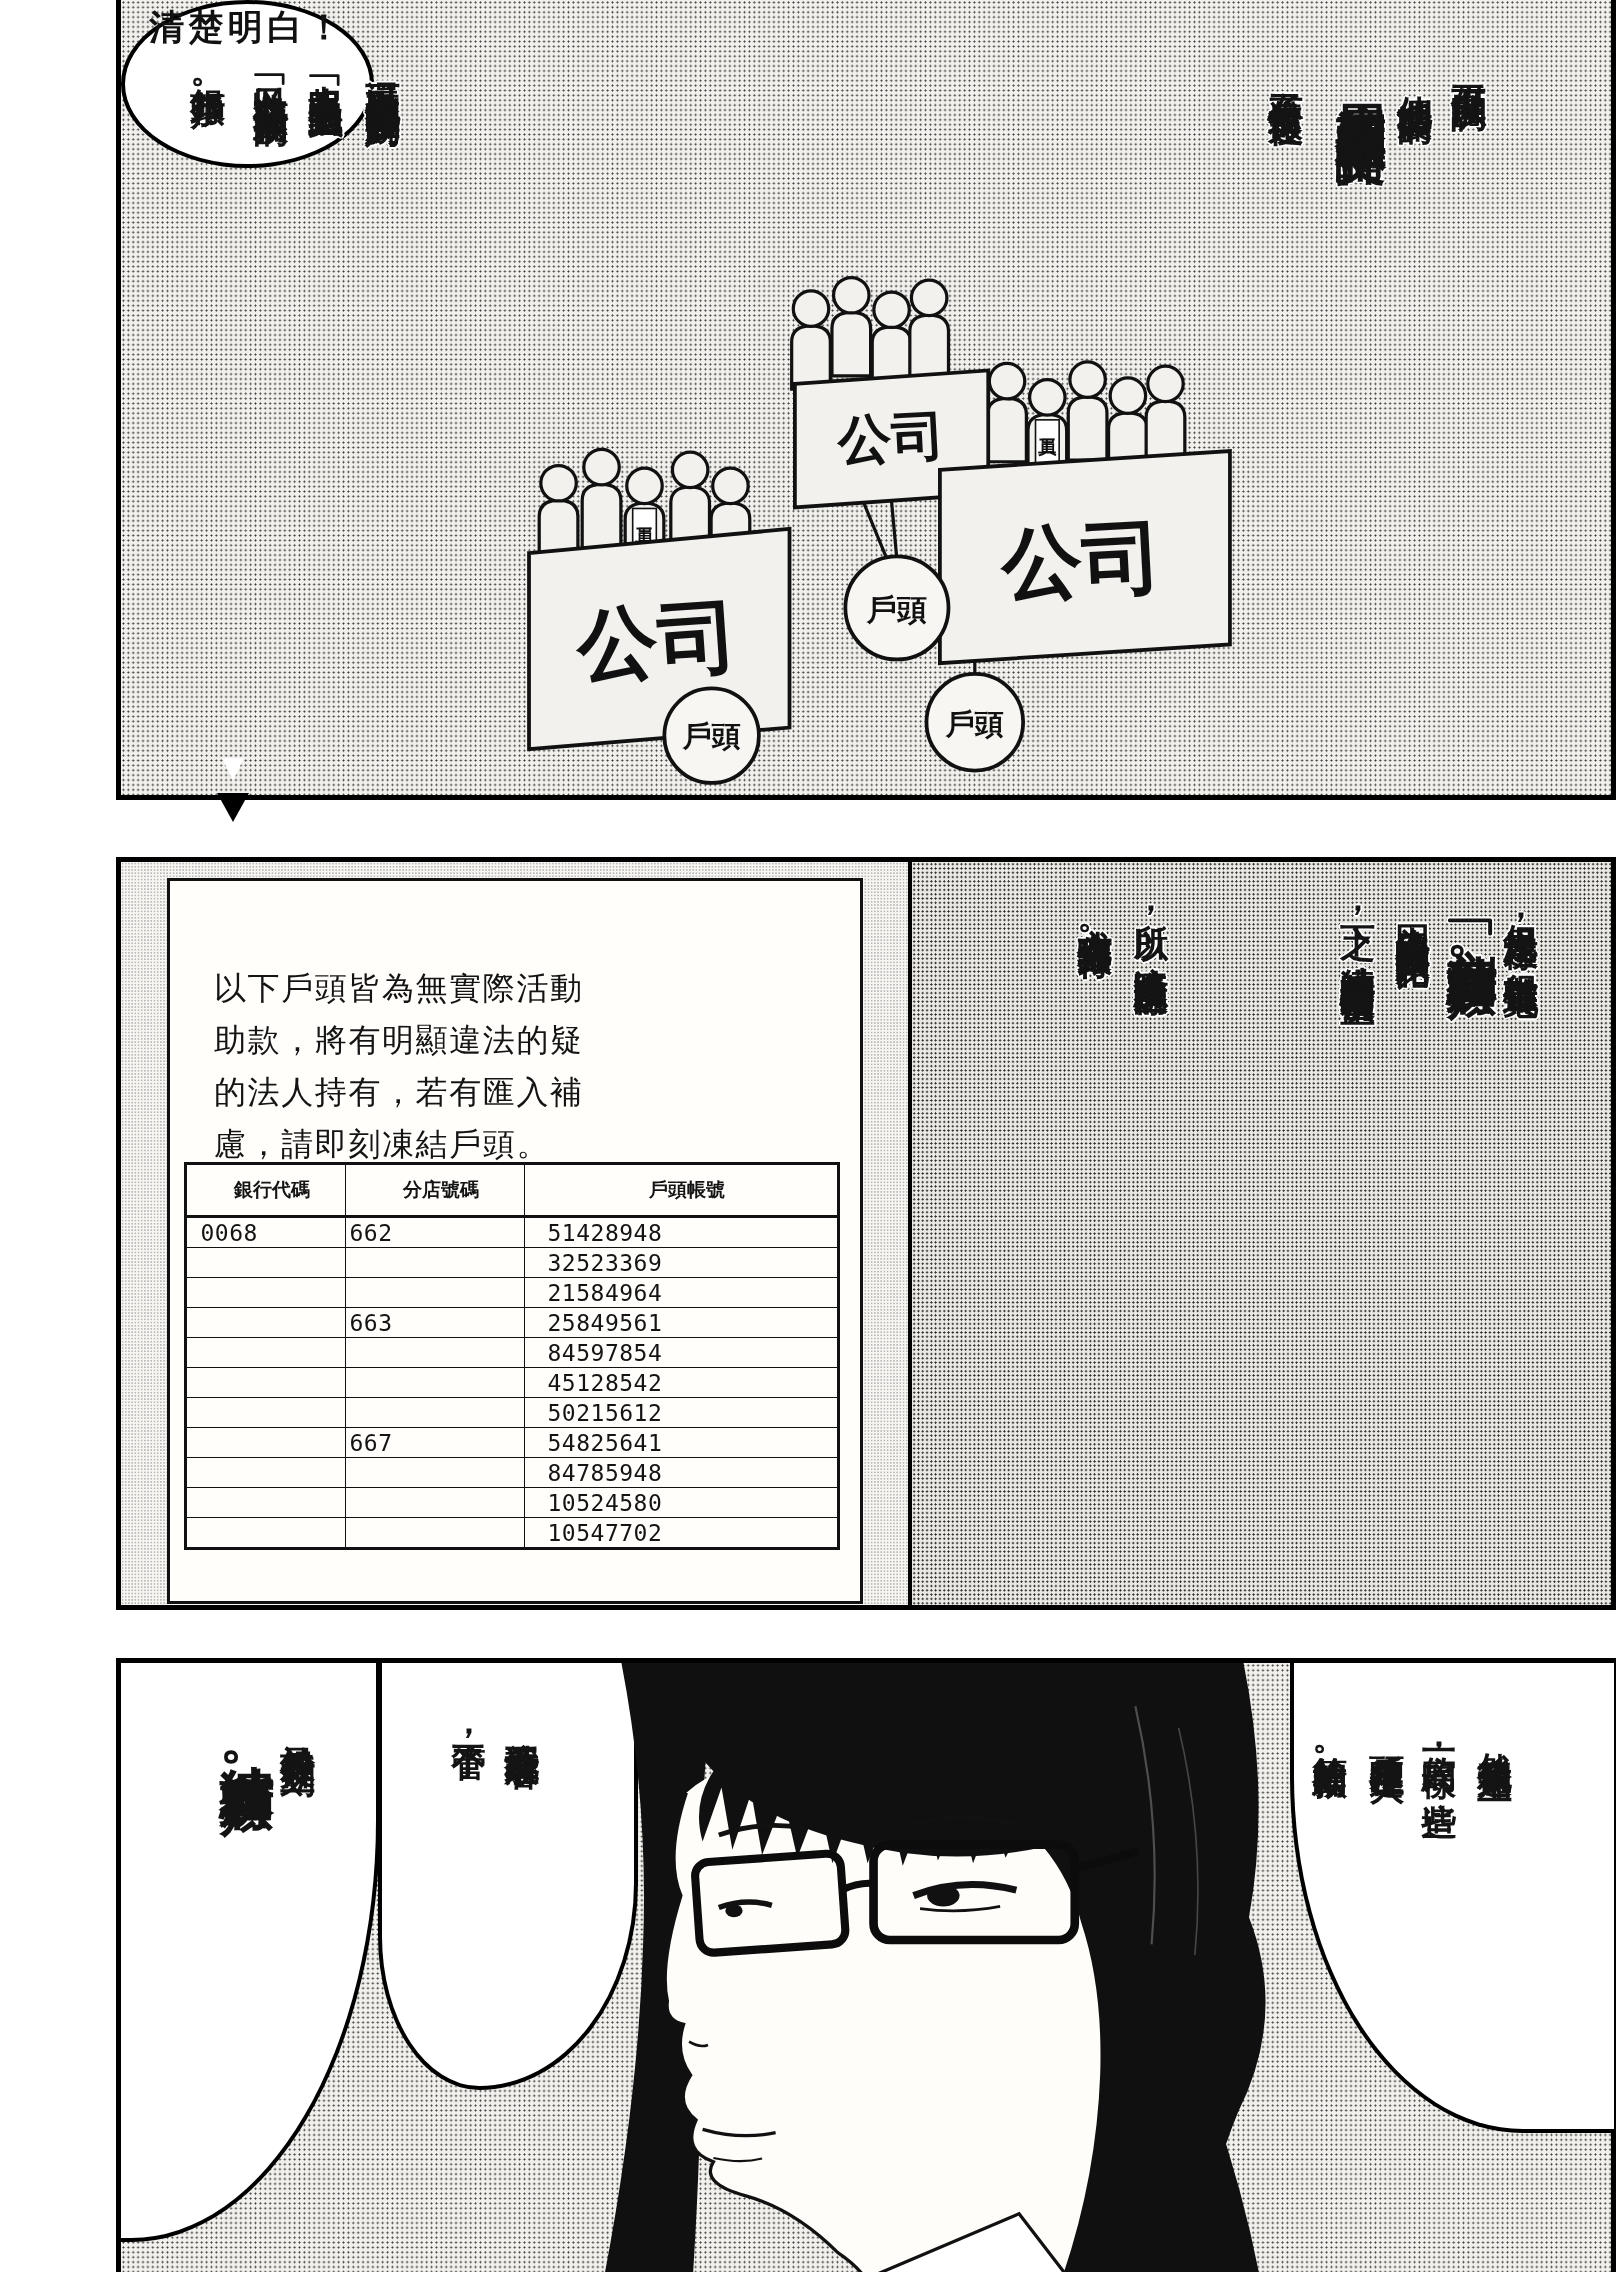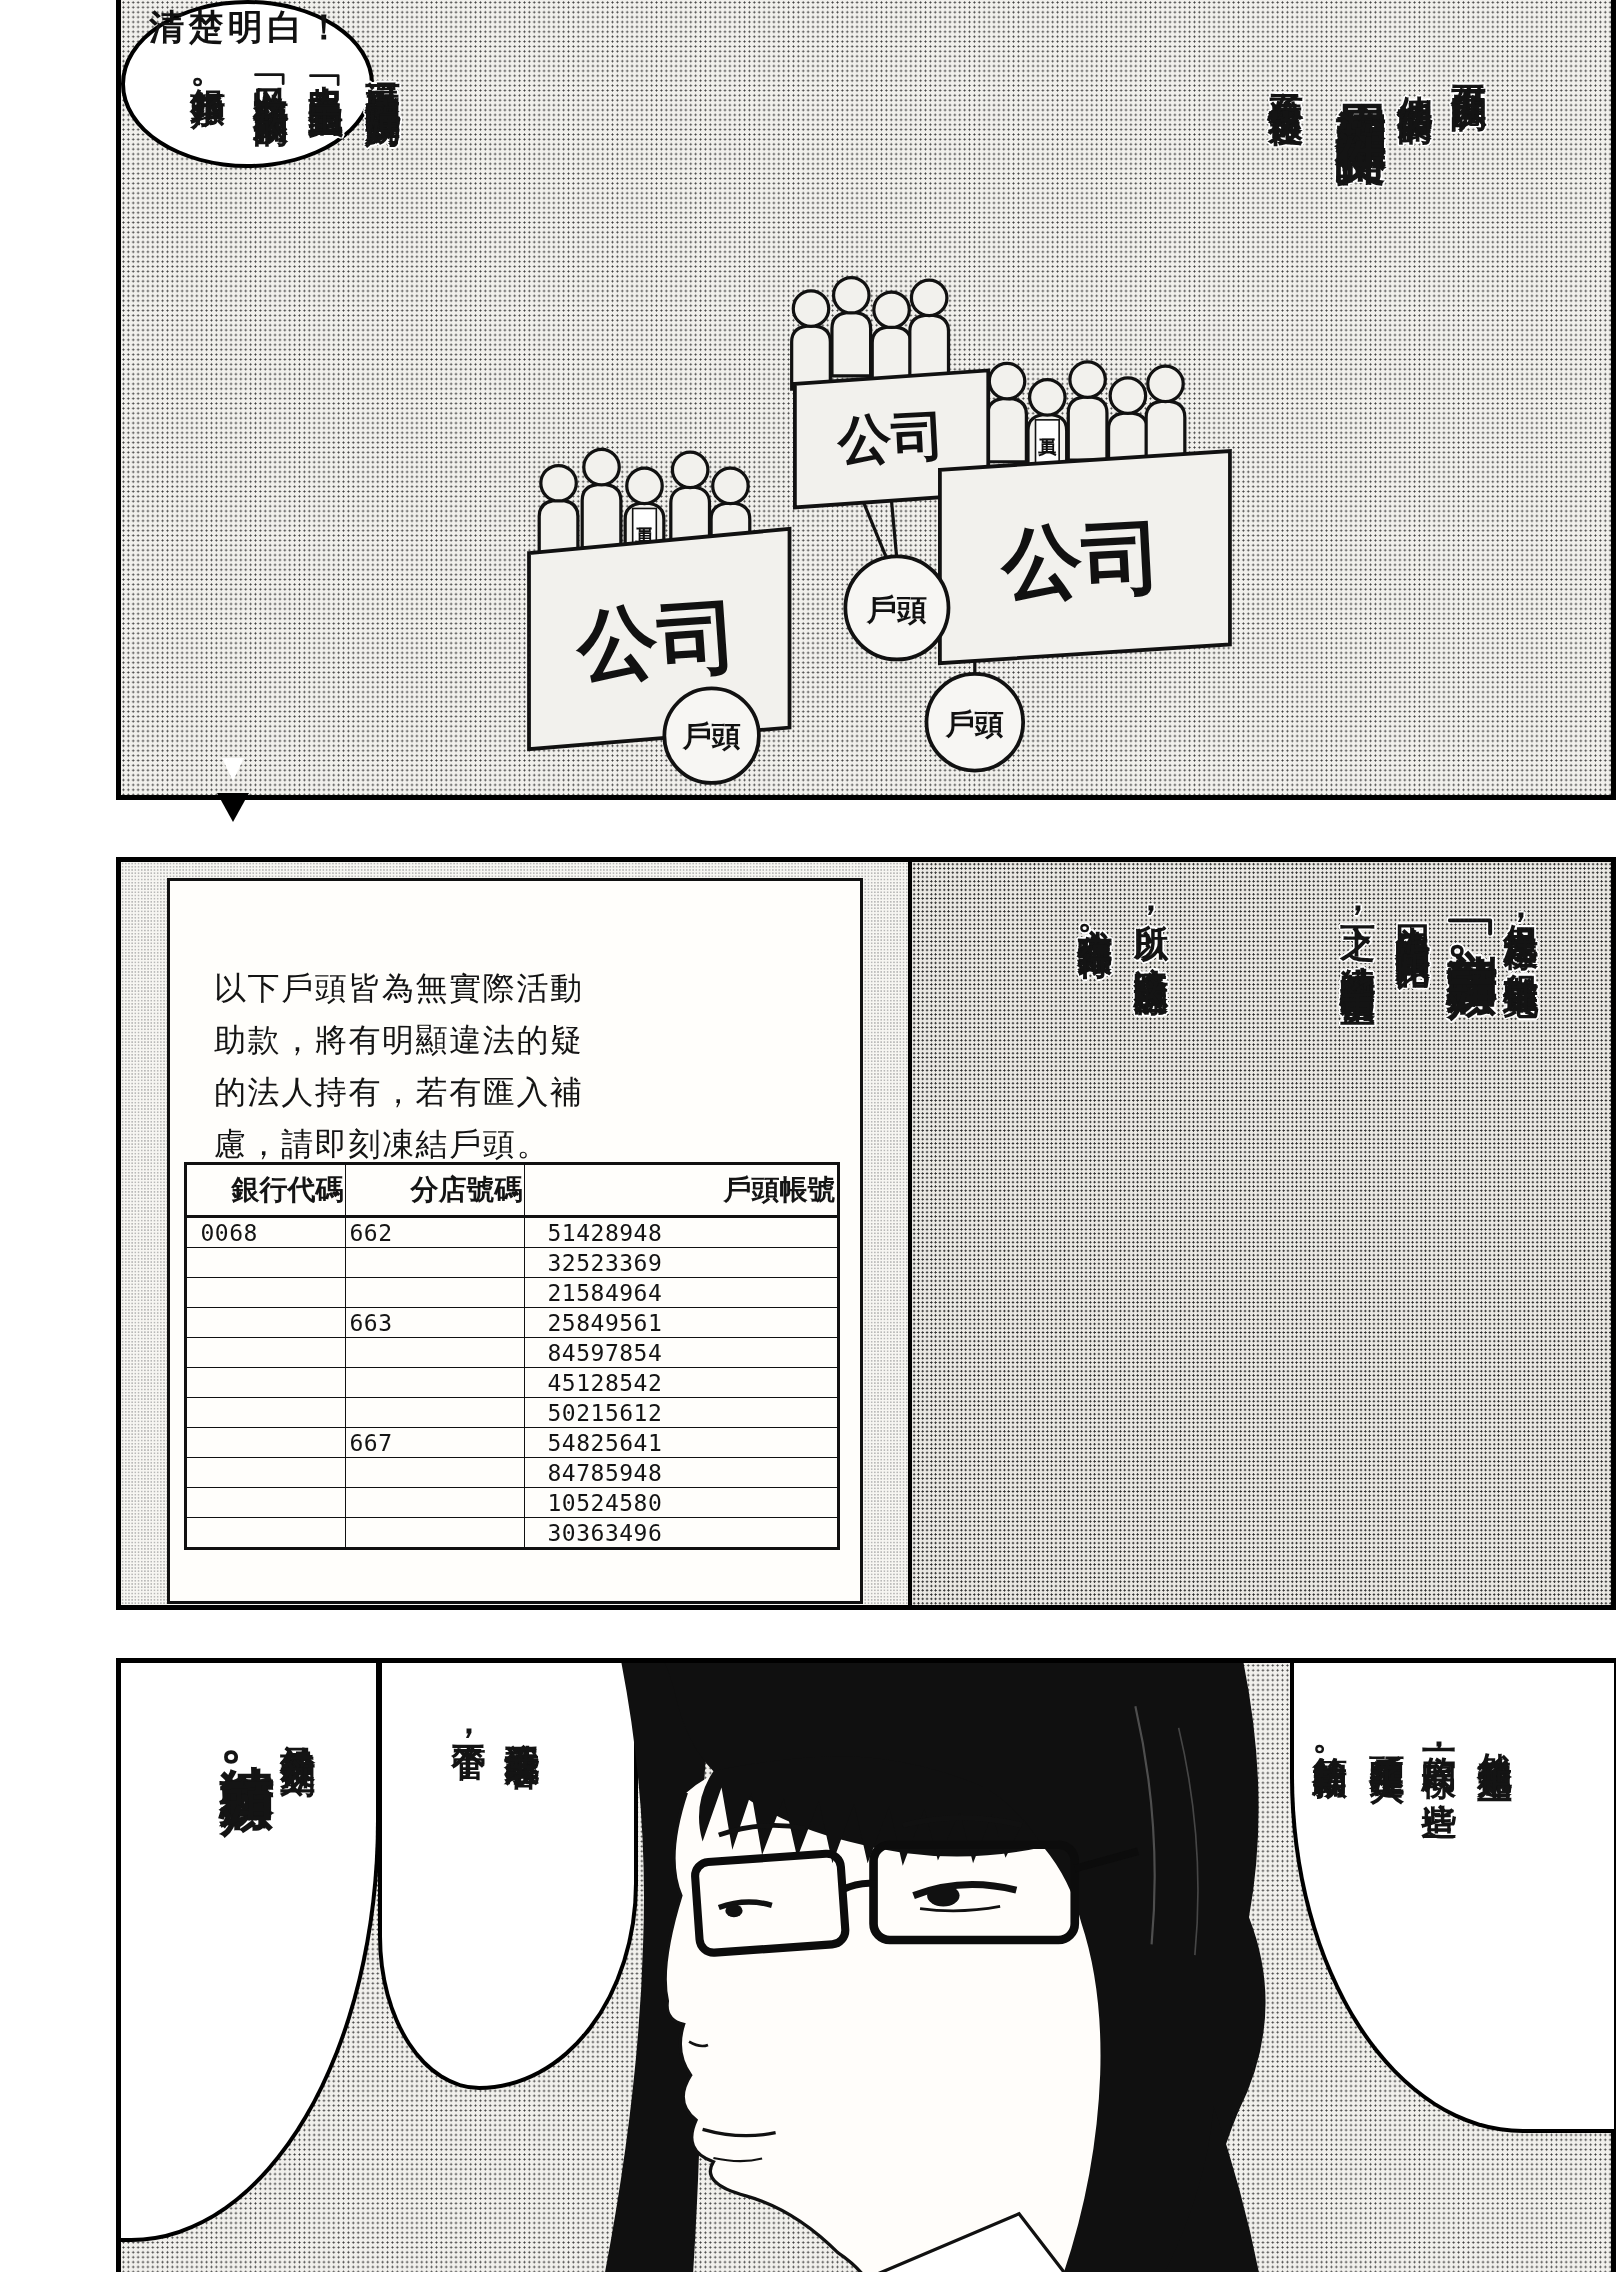--- a/index.html
+++ b/index.html
@@ -23,22 +23,22 @@
   .tail{position:absolute;left:96px;bottom:-27px;}
   .tail-o{width:0;height:0;border-left:16px solid transparent;border-right:16px solid transparent;border-top:29px solid #000;}
   .tail-i{position:absolute;left:4.9px;top:-35px;width:0;height:0;border-left:11.4px solid transparent;border-right:11.4px solid transparent;border-top:23px solid #fff;}
   #document-box{position:absolute;left:46px;top:16px;width:690px;height:720px;background:#fffefb;
         border:3.2px solid #111;}
   .doc-line{display:block;font-family:"DejaVu Serif","Liberation Serif",serif;font-size:32px;
         font-weight:500;letter-spacing:1.6px;line-height:52px;color:#141414;}
   #doc-paragraph{position:absolute;left:44px;top:81px;}
   #account-table{position:absolute;left:13.5px;top:281px;border-collapse:collapse;table-layout:fixed;
         border:3.2px solid #111;}
-  #account-table th{font-family:"DejaVu Serif","Liberation Serif",serif;font-size:28px;font-weight:600;
-        text-align:right;padding-left:14px;height:48px;border:1.6px solid #111;border-bottom:3.2px solid #111;color:#141414;}
+  #account-table th{font-family:"DejaVu Serif","Liberation Serif",serif;font-size:19px;font-weight:600;
+        text-align:center;padding-left:14px;height:48px;border:1.6px solid #111;border-bottom:3.2px solid #111;color:#141414;}
   #account-table td{font-family:"DejaVu Sans Mono","Liberation Mono",monospace;font-size:23px;letter-spacing:0.5px;
         height:29px;border:1.6px solid #111;padding:0;color:#141414;}
   #account-table td:nth-child(1){padding-left:14px;}
   #account-table td:nth-child(2){padding-left:4px;}
   #account-table td:nth-child(3){padding-left:23px;}
   .p2-right{position:absolute;left:787px;top:0;right:0;bottom:0;border-left:4.3px solid #000;}
   #bubble-left{left:0;top:0;width:255px;height:575px;border-right:4.9px solid #000;border-bottom:4.9px solid #000;
         border-bottom-right-radius:249px 422px;}
   #bubble-middle{left:257px;top:0;width:252px;height:423px;border:4.9px solid #000;border-top:none;
         border-bottom-left-radius:114px 173px;border-bottom-right-radius:179px 233px;}
@@ -199,21 +199,21 @@
               <td>84785948</td>
             </tr>
           <tr>
               <td></td>
               <td></td>
               <td>10524580</td>
             </tr>
           <tr>
               <td></td>
               <td></td>
-              <td>30363496</td>
+              <td>10547702</td>
             </tr>
         </tbody>
       </table>
     </div>
 
     <div class="vcol f-reg halo" style="left:1380px;top:34px;">但光是這樣，很難確實地</div>
     <div class="vcol f-big halo" style="left:1324px;top:41px;">「立刻凍結所有戶頭」。</div>
     <div class="vcol f-reg halo" style="left:1272px;top:35px;">因為法人帳戶與個人帳戶相比</div>
     <div class="vcol f-reg halo" style="left:1217px;top:34px;">之下，凍結時的判斷會較為慎重，</div>
     <div class="vcol f-reg halo" style="left:1010px;top:34px;">所以，這時會以這樣的</div>

